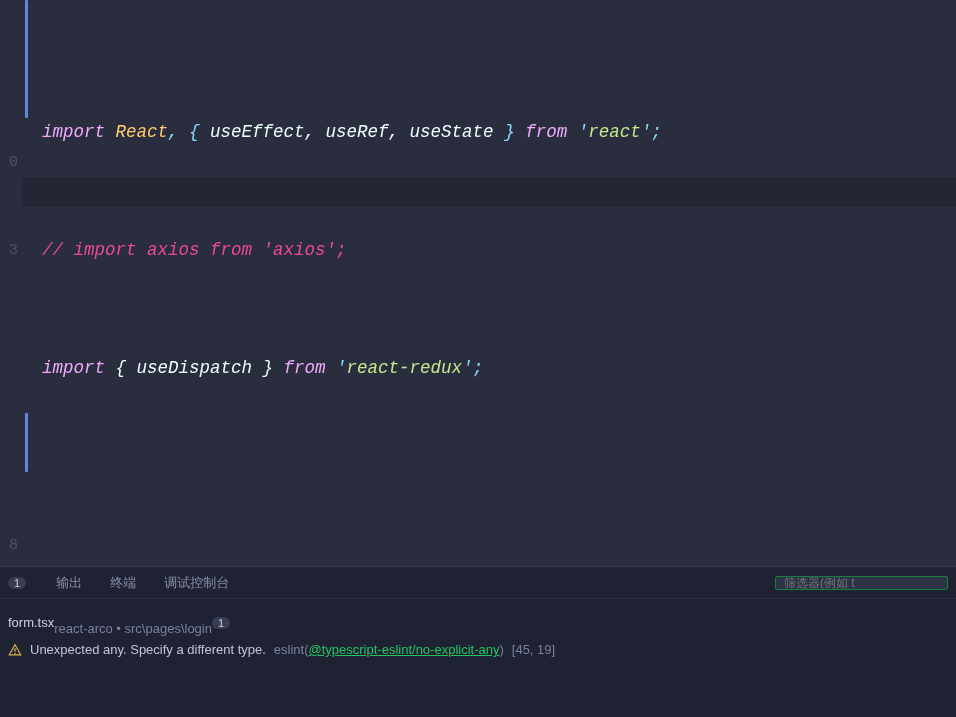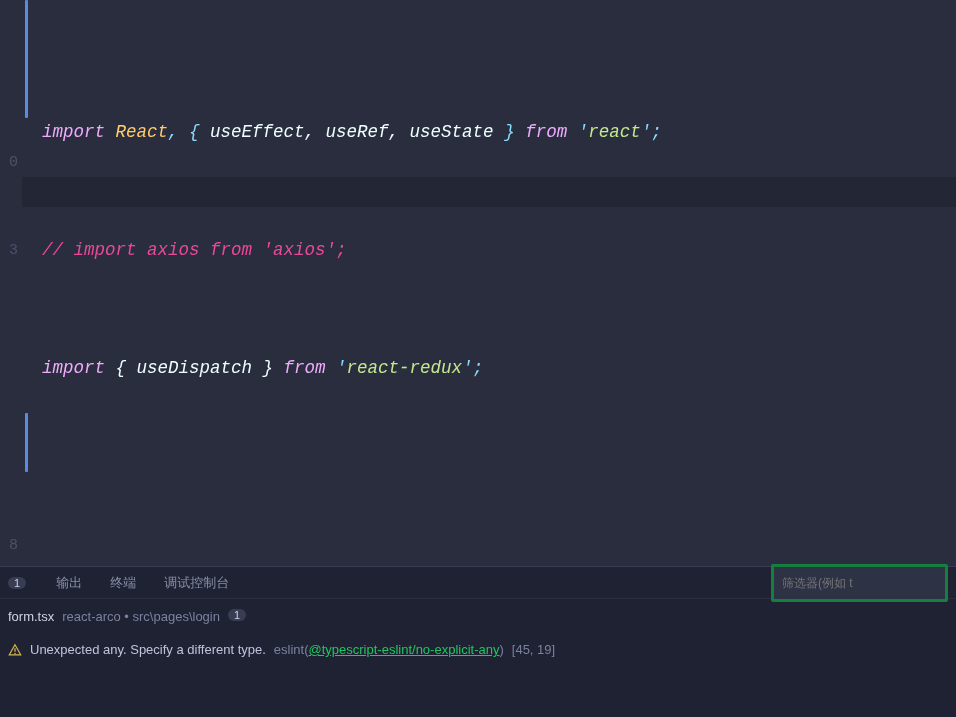--- a/index.html
+++ b/index.html
@@ -85,44 +85,43 @@
       background:#393d54;
       border-radius:8px;
       font-size:11px;
       padding:0 6px;
       margin-right:6px;
       color:#cfd3e6;
     }
     .panel-tabs .spacer { flex:1; }
     .panel-tabs .filter {
       background:#2e3245;
-      border:3px solid #15803d;
+      border:1px solid #15803d;
       color:#7b81a0;
-      height:38px;
+      height:14px;
       padding:1px 8px;
       font-size:12px;
       border-radius:2px;
     }
     .panel-body { padding:6px 8px 10px; }
     .file-line {
-      display:flex; align-items:flex-start; gap:8px;
+      display:flex; align-items:center; gap:0;
       padding:4px 0 6px;
       color:#cfd3e6;
       font-size:13px;
     }
-    .file-line .path { color:#7b81a0; }
+    .file-line .path { color:#7b81a0;margin-top:12px; }
     .file-line .count {
       background:#393d54; border-radius:8px;
       font-size:11px; padding:0 6px; color:#cfd3e6;
     }
     .msg-line {
       display:flex; align-items:center; gap:8px;
       font-size:13px;
       color:#bfc4dc;
-      margin-top:12px;
     }
     .warn-icon {
       width:14px; height:14px; flex:none;
     }
     .warn-icon svg { display:block; }
     .msg-line .dim { color:#7b81a0; }
     .msg-line .rule { color:#22c55e; text-decoration:underline; cursor:pointer; }
   </style>
 </head>
 <body>

